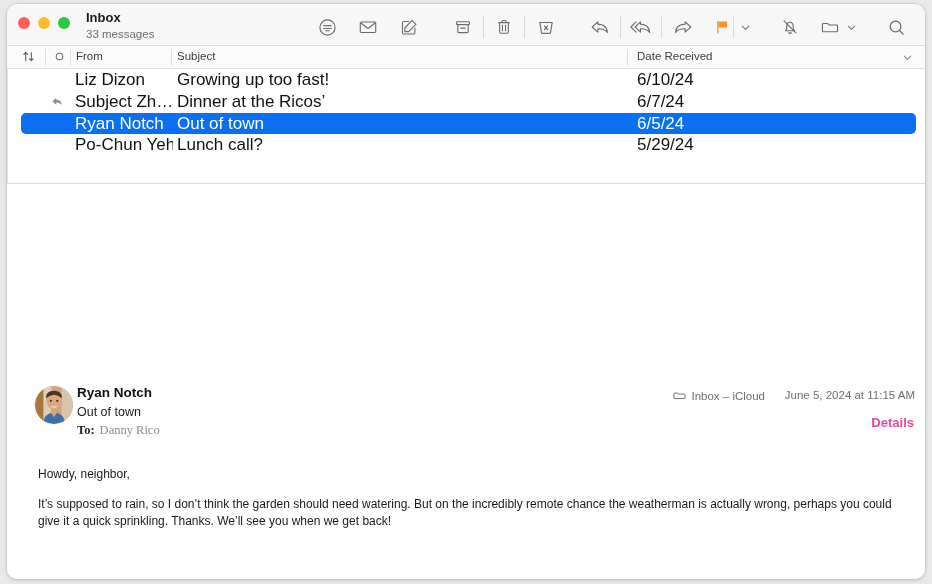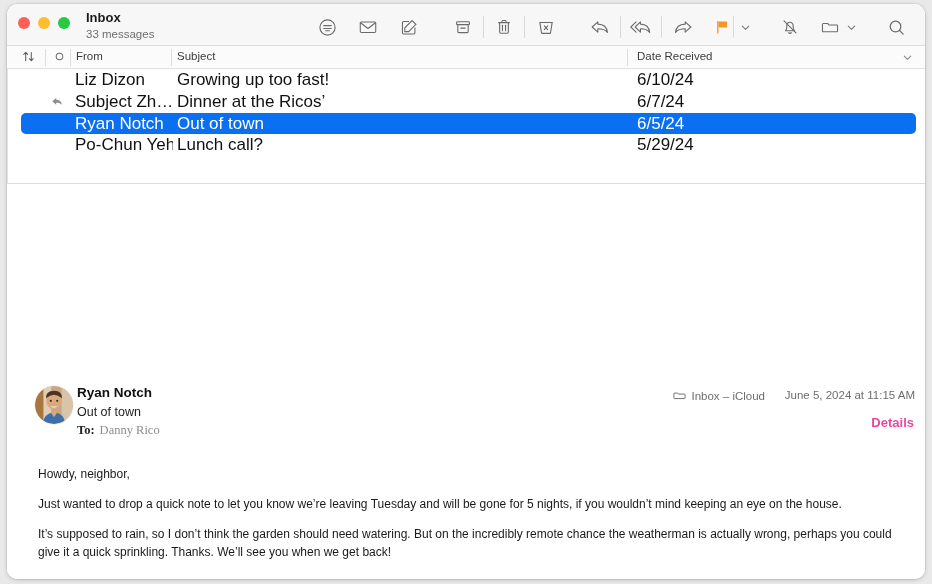--- a/index.html
+++ b/index.html
@@ -481,18 +481,17 @@
         </svg>
       </span>
       <span>Inbox – iCloud</span>
     </div>
 
     <div class="date-meta">June 5, 2024 at 11:15 AM</div>
     <div class="details-link">Details</div>
 
     <div class="msg-body">
       <p>Howdy, neighbor,</p>
-      <p>Just wanted to drop a quick note to let you know we’re leaving Tuesday and will be gone for 5 nights, if you wouldn’t mind keeping an eye on the house.</p>
       <p>It’s supposed to rain, so I don’t think the garden should need watering. But on the incredibly remote chance the weatherman is actually wrong, perhaps you could give it a quick sprinkling. Thanks. We’ll see you when we get back!</p>
     </div>
   </div>
 
 </div>
 
 </body></html>

